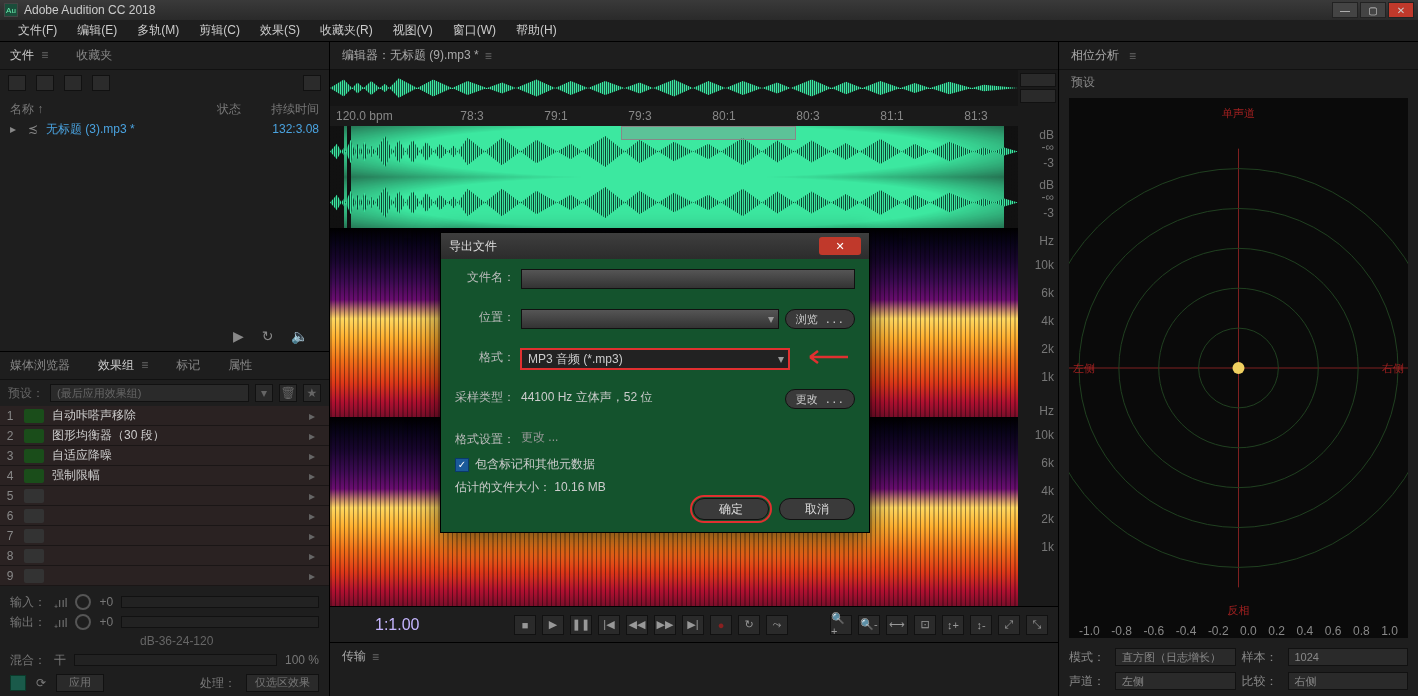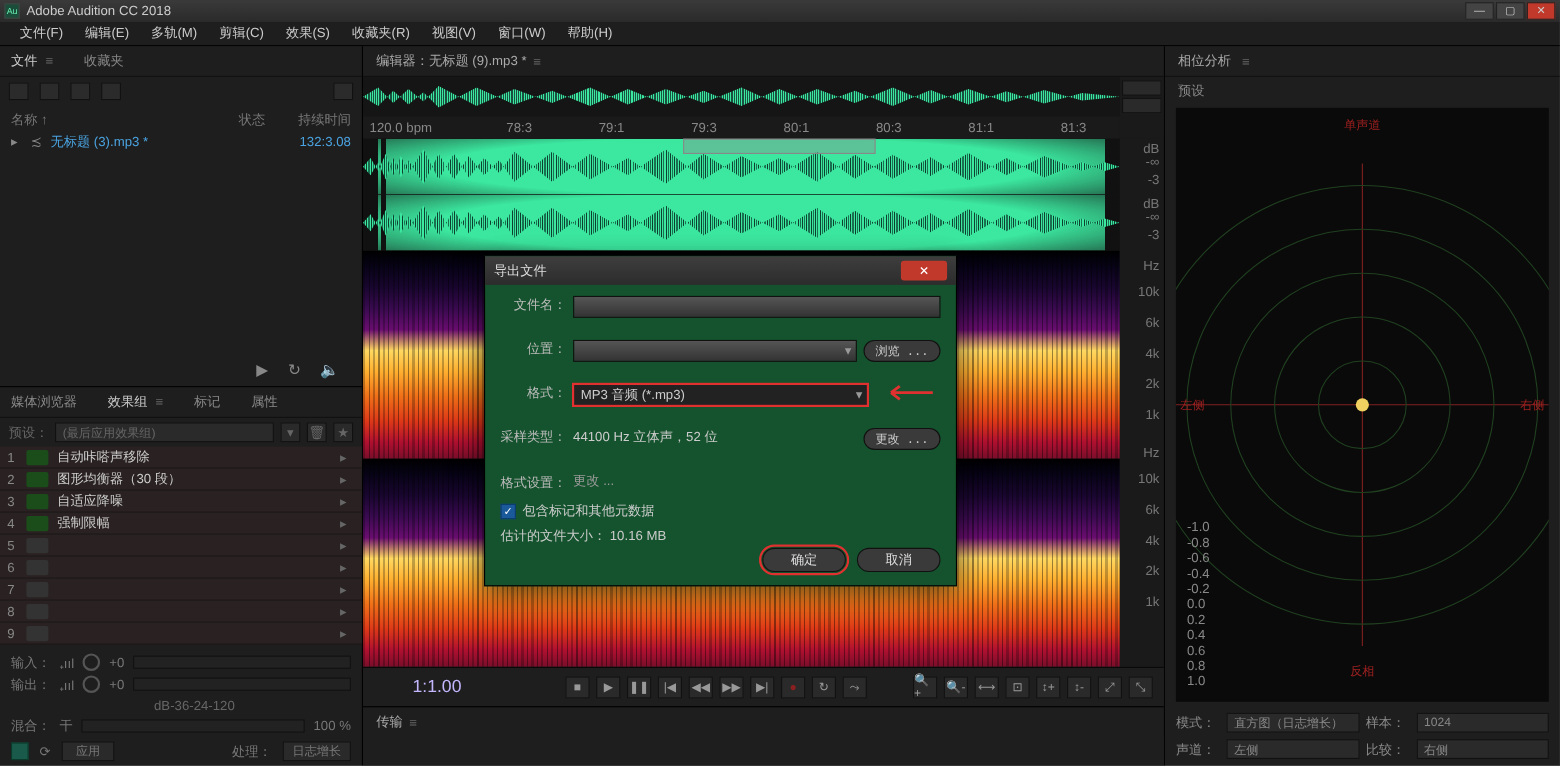--- a/index.html
+++ b/index.html
@@ -108,21 +108,21 @@
 .tbtn.rec { color: #8a2020; }
 .transport-tabs { height: 28px; display: flex; align-items: center; padding: 0 12px; color: #aaa; border-top: 1px solid #000; }
 .center-bottom-space { height: 26px; background: #1e1e1e; }
 
 
 .right .panel-tabs2 { height: 28px; display: flex; align-items: center; padding: 0 12px; gap: 10px; color: #aaa; border-bottom: 1px solid #111; }
 .right .preset-l { height: 24px; display: flex; align-items: center; padding: 0 12px; color: #888; }
 .phase { flex: 1; position: relative; margin: 4px 10px; background: #0a0a0a; }
 .phase svg { width: 100%; height: 100%; }
 .phase-axis { position: absolute; display: flex; justify-content: space-between; color: #888; font-size: 10px; }
-.phase-axis.bottom { left: 10px; right: 10px; bottom: 12px; flex-direction: column; }
+.phase-axis.bottom { left: 10px; right: 10px; bottom: 0; }
 .right-ctrls { padding: 6px 10px; display: grid; grid-template-columns: 40px 1fr 40px 1fr; gap: 6px; align-items: center; color: #888; }
 .right-ctrls .sel { height: 18px; background: #2a2a2a; border: 1px solid #111; padding: 0 6px; font-size: 11px; display: flex; align-items: center; }
 
 
 .dialog { position: absolute; left: 440px; top: 232px; width: 430px; background: #14532d; border: 1px solid #000; box-shadow: 0 6px 24px rgba(0,0,0,0.6); }
 .dlg-title { height: 26px; background: linear-gradient(#3e3e3e, #2c2c2c); display: flex; align-items: center; padding: 0 8px; color: #ddd; }
 .dlg-title .spacer { flex: 1; }
 .dlg-title .x { width: 42px; height: 18px; background: #c0392b; border-radius: 3px; display: flex; align-items: center; justify-content: center; color: #fff; font-size: 11px; }
 .dlg-body { padding: 10px 14px 12px 14px; }
 .drow { display: flex; align-items: flex-start; margin-bottom: 20px; gap: 6px; }
@@ -304,21 +304,21 @@
           <span>干</span>
           <div class="meter"></div>
           <span>100 %</span>
         </div>
       <div class="bottom-ctrl">
         <div class="tog"></div>
         <div>⟳</div>
         <div class="btn">应用</div>
         <div style="flex:1"></div>
         <span>处理：</span>
-        <div class="sel">日志增长</div>
+        <div class="sel">仅选区效果</div>
       </div>
     </div>
   </div>
 
   <div class="center">
     <div class="editor-header">
       <span>编辑器：无标题 (9).mp3 *</span>
         <span style="margin-left:6px;color:#666">≡</span>
     </div>
     <div class="editor-area">

